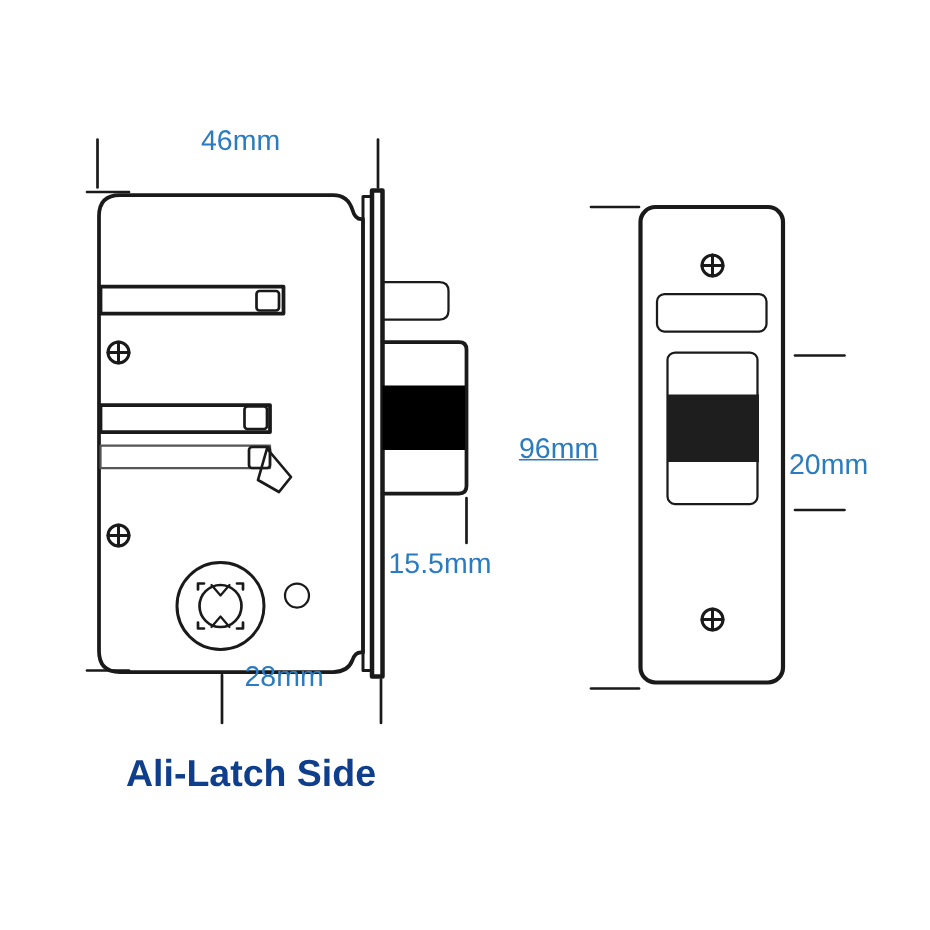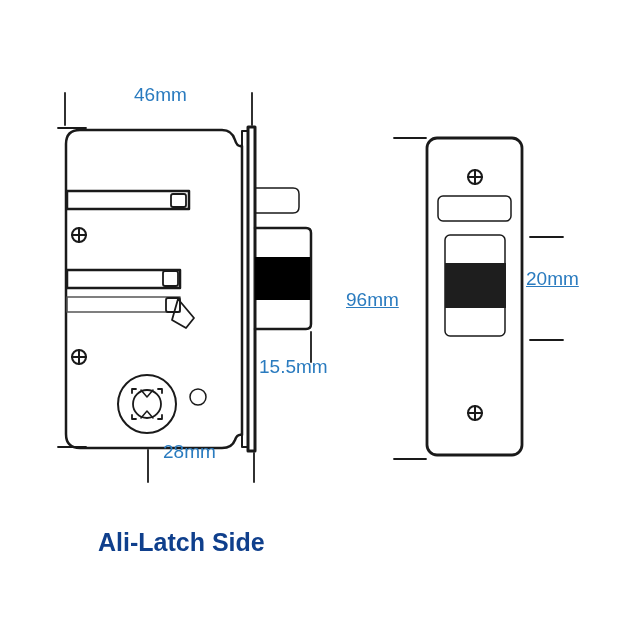--- a/index.html
+++ b/index.html
@@ -76,17 +76,17 @@
     <g stroke-width="2">
       <circle cx="475" cy="413" r="7"></circle>
       <line x1="468" y1="413" x2="482" y2="413"></line>
       <line x1="475" y1="406" x2="475" y2="420"></line>
     </g>
   </g>
   <rect x="445" y="263" width="61" height="45" fill="#1e1e1e"></rect>
 </svg>
 
 <div class="dim" style="left:134px; top:84px;text-align:right;">46mm</div>
-<div class="dim" style="left:259px; top:356px;">15.5mm</div>
+<div class="dim" style="left:259px; top:366px;">15.5mm</div>
 <div class="dim" style="left:163px; top:441px;">28mm</div>
 <div class="dim" style="left:346px; top:289px;text-decoration:underline;">96mm</div>
-<div class="dim" style="left:526px; top:268px;text-decoration:underline;">20mm</div>
-<div class="caption" style="left:98px; top:502px;margin-top:26px;">Ali-Latch Side</div>
+<div class="dim" style="left:526px; top:300px;">20mm</div>
+<div class="caption" style="left:84px; top:502px;">Ali-Latch Side</div>
 
 </body></html>

